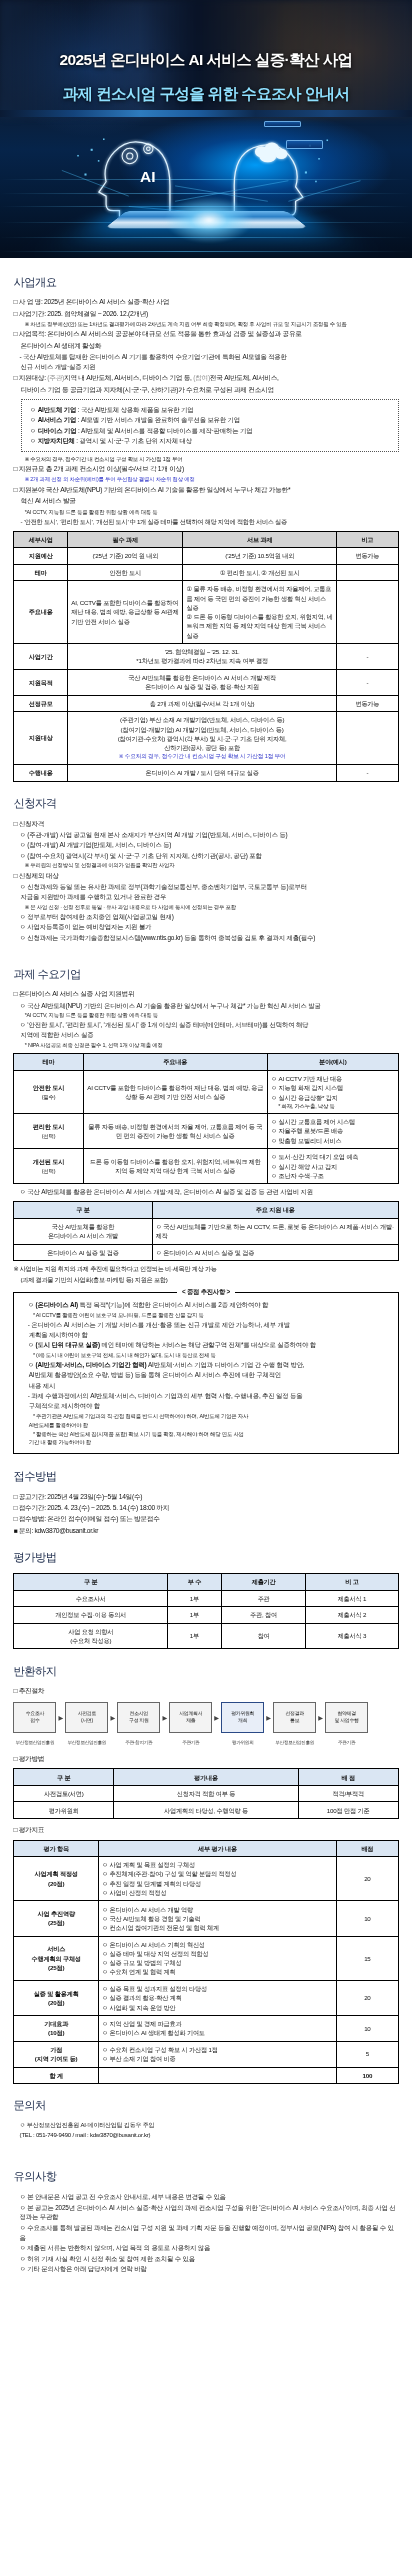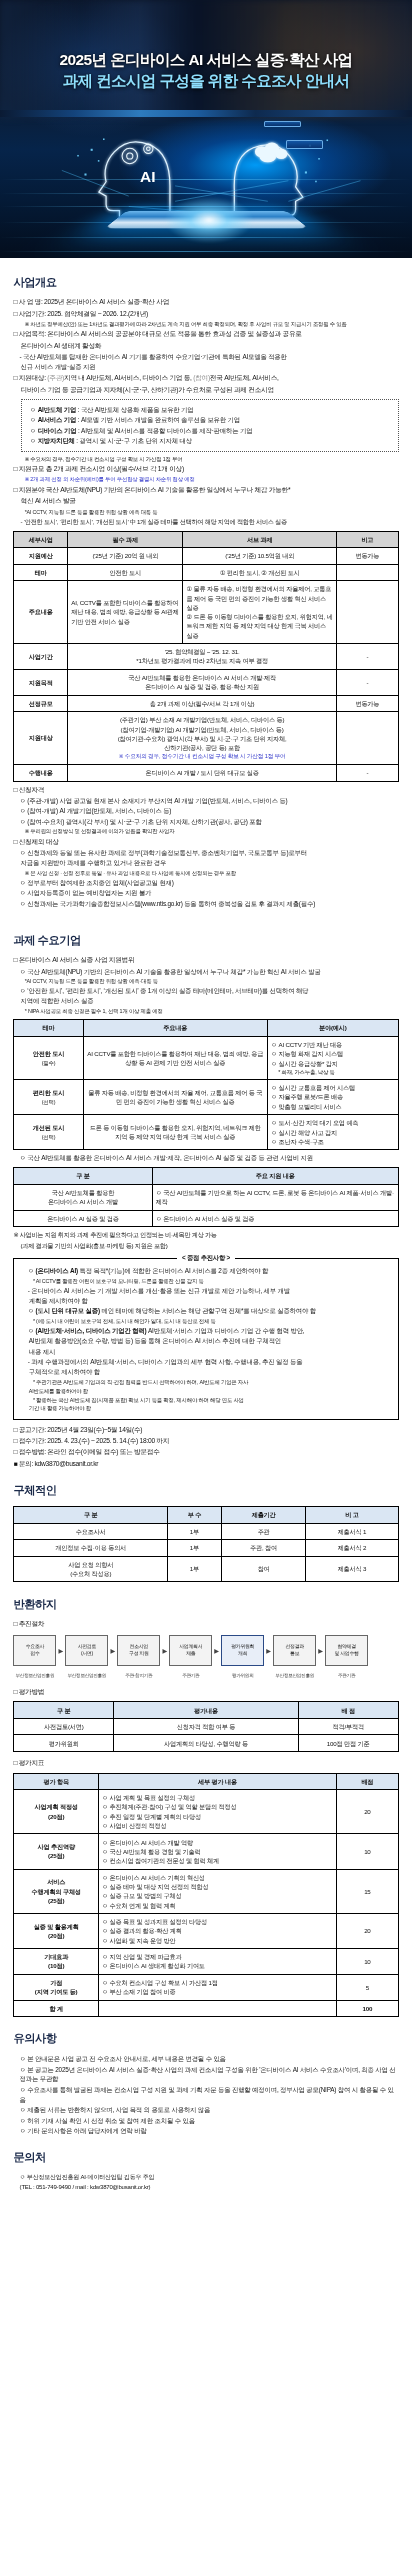--- a/index.html
+++ b/index.html
@@ -51,21 +51,21 @@
     position:absolute; left:0; top:50px; width:412px; text-align:center; z-index:6;
   }
   .hero-title {
     font-size: 15.5px; font-weight: 800; color:#ffffff; letter-spacing:-0.6px;
     text-shadow: 0 1px 4.1px rgba(0,0,0,.85), 0 0 1px rgba(0,0,0,.9);
     line-height: 1.26;
   }
   .hero-subtitle {
     font-size: 15.5px; font-weight: 800; color:#8fe0ff; letter-spacing:-0.6px;
     text-shadow: 0 1px 4.1px rgba(0,0,0,.85), 0 0 1px rgba(0,0,0,.9);
-    line-height: 1.26; margin-top:1px;
+    line-height: 1.26; margin-top:14px;
   }
   .hero-art { position:absolute; left:0; top:124px; width:412px; height:134px; z-index:4; }
   .phone {
     position:absolute; left:117px; top:76px; width:179px; height:37px;
     border-radius: 9.3px/5.2px;
     background: linear-gradient(180deg, #6fb9ee 0%, #2a7fc7 40%, #d7e9f7 72%, #8fbcdd 100%);
     transform: perspective(134px) rotateX(62deg);
     box-shadow: 0 0 31px 12.4px rgba(0,150,255,.55);
   }
   .glow-core {
@@ -75,21 +75,21 @@
   }
   .badge-ui {
     position:absolute; border:0.5px solid rgba(130,200,255,.8);
     background: linear-gradient(180deg, rgba(20,90,170,.85), rgba(10,50,110,.85));
     border-radius:1.5px;
   }
 
   
   .section { padding: 0 13.4px; }
   .sec-title {
-    font-size: 11.3px; font-weight: 700; color:#1b2a4a; letter-spacing:-0.5px;
+    font-size: 11.3px; font-weight: 400; color:#1b2a4a; letter-spacing:-0.5px;
     margin: 13.4px 0 6.2px 0;
   }
   .sec-title.first { margin-top: 15.5px; }
 
   .l1 { margin: 1px 0 1px 0; font-size: 6.7px; letter-spacing:-0.3px; }
   .l2 { margin: 0.5px 0 0.5px 6.2px; font-size: 6.4px; letter-spacing:-0.2px; }
   .note { margin: 0.5px 0 0.5px 11.3px; font-size: 5.4px; color:#222; letter-spacing:-0.2px; }
   .note.blue { color:#2b31c8; }
   .blue { color:#2b31c8; }
   .gray { color:#8a8a8a; }
@@ -321,20 +321,21 @@
         <tr>
           <td><b>수행내용</b></td>
           <td colspan="2">온디바이스 AI 개발 / 도시 단위 대규모 실증</td>
           <td>-</td>
         </tr>
       </tbody>
     </table>
   </div>
 
   <div class="section">
+    <div class="sec-title">신청자격</div>
     <div class="l1">□ 신청자격</div>
     <div class="l2">ㅇ (주관-개발) 사업 공고일 현재 본사 소재지가 부산지역 AI 개발 기업(반도체, 서비스, 디바이스 등)</div>
     <div class="l2">ㅇ (참여-개발) AI 개발기업(반도체, 서비스, 디바이스 등)</div>
     <div class="l2">ㅇ (참여-수요처) 광역시(각 부서) 및 시·군·구 기초 단위 지자체, 산하기관(공사, 공단) 포함</div>
     <div class="note">※ 우리원의 선정방식 및 선정결과에 이의가 없음을 확약한 사업자</div>
     <div class="l1">□ 신청제외 대상</div>
     <div class="l2">ㅇ 신청과제와 동일 또는 유사한 과제로 정부(과학기술정보통신부, 중소벤처기업부, 국토교통부 등)로부터</div>
     <div class="l2 ind">자금을 지원받아 과제를 수행하고 있거나 완료한 경우</div>
     <div class="note">※ 본 사업 신청 · 선정 전후로 동일 · 유사 과업 내용으로 타 사업에 동시에 선정되는 경우 포함</div>
     <div class="l2">ㅇ 정부로부터 참여제한 조치중인 업체(사업공고일 현재)</div>
@@ -436,28 +437,29 @@
       <div class="l2">- 과제 수행과정에서의 AI반도체·서비스, 디바이스 기업과의 세부 협력 사항, 수행내용, 추진 일정 등을</div>
       <div class="l2 ind">구체적으로 제시하여야 함</div>
       <div class="note">* 주관기관은 AI반도체 기업과의 직·간접 협력을 반드시 선택하여야 하며, AI반도체 기업은 자사</div>
       <div class="note ind">AI반도체를 활용하여야 함</div>
       <div class="note">* 활용하는 국산 AI반도체 칩(시제품 포함) 확보 시기 등을 확정, 제시해야 하며 해당 연도 사업</div>
       <div class="note ind">기간 내 활용 가능하여야 함</div>
     </div>
   </div>
 
   <div class="section">
+    <div class="sec-title">접수방법</div>
     <div class="l1">□ 공고기간: 2025년 4월 23일(수)~5월 14일(수)</div>
     <div class="l1">□ 접수기간: 2025. 4. 23.(수) ~ 2025. 5. 14.(수) 18:00 까지</div>
     <div class="l1">□ 접수방법: 온라인 접수(이메일 접수) 또는 방문접수</div>
     <div class="l1">■ 문의: kdw3870@busanit.or.kr</div>
   </div>
 
   <div class="section">
-    <div class="sec-title">구체적인</div>
+    <div class="sec-title">평가방법</div>
     <table class="tbl2">
       <thead>
         <tr>
           <th style="width:40%">구 분</th>
           <th style="width:14%">부 수</th>
           <th style="width:22%">제출기간</th>
           <th style="width:24%">비 고</th>
         </tr>
       </thead>
       <tbody>
@@ -610,30 +612,30 @@
         </tr>
         <tr>
           <td><b>합 계</b></td>
           <td class="lft"></td>
           <td><b>100</b></td>
         </tr>
       </tbody>
     </table>
   </div>
 
+  <div class="section" style="padding-bottom:14.4px">
+    <div class="sec-title">문의처</div>
+    <div class="l2 footer-note">ㅇ 부산정보산업진흥원 AI·데이터산업팀 김동우 주임</div>
+    <div class="l2 footer-note">(TEL : 051-749-9490 / mail : kdw3870@busanit.or.kr)</div>
+  </div>
+
   <div class="section">
     <div class="sec-title">유의사항</div>
     <div class="l2">ㅇ 본 안내문은 사업 공고 전 수요조사 안내서로, 세부 내용은 변경될 수 있음</div>
     <div class="l2">ㅇ 본 공고는 2025년 온디바이스 AI 서비스 실증·확산 사업의 과제 컨소시엄 구성을 위한 '온디바이스 AI 서비스 수요조사'이며, 최종 사업 선정과는 무관함</div>
     <div class="l2">ㅇ 수요조사를 통해 발굴된 과제는 컨소시엄 구성 지원 및 과제 기획 자문 등을 진행할 예정이며, 정부사업 공모(NIPA) 참여 시 활용될 수 있음</div>
     <div class="l2">ㅇ 제출된 서류는 반환하지 않으며, 사업 목적 외 용도로 사용하지 않음</div>
     <div class="l2">ㅇ 허위 기재 사실 확인 시 선정 취소 및 참여 제한 조치될 수 있음</div>
     <div class="l2">ㅇ 기타 문의사항은 아래 담당자에게 연락 바람</div>
   </div>
 
-  <div class="section" style="padding-bottom:14.4px">
-    <div class="sec-title">문의처</div>
-    <div class="l2 footer-note">ㅇ 부산정보산업진흥원 AI·데이터산업팀 김동우 주임</div>
-    <div class="l2 footer-note">(TEL : 051-749-9490 / mail : kdw3870@busanit.or.kr)</div>
-  </div>
-
 </div>
 
 
 </body></html>

